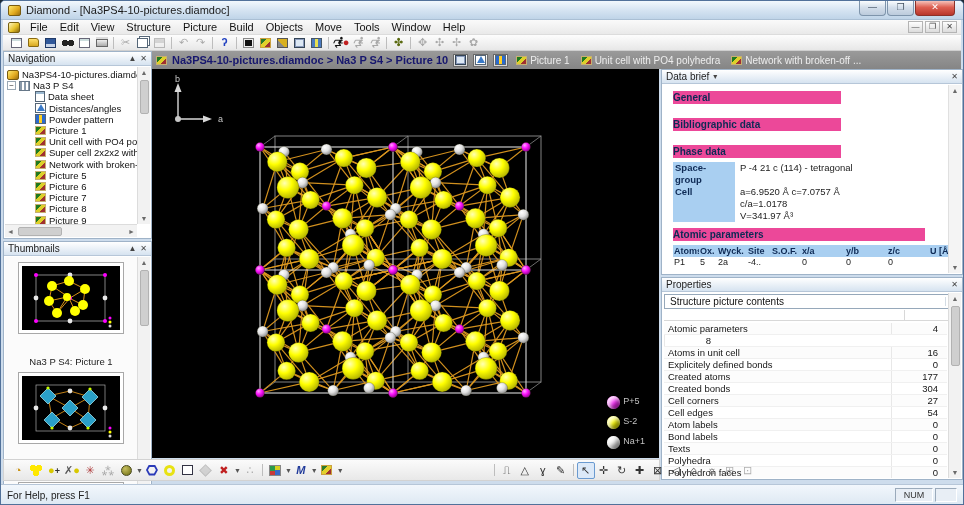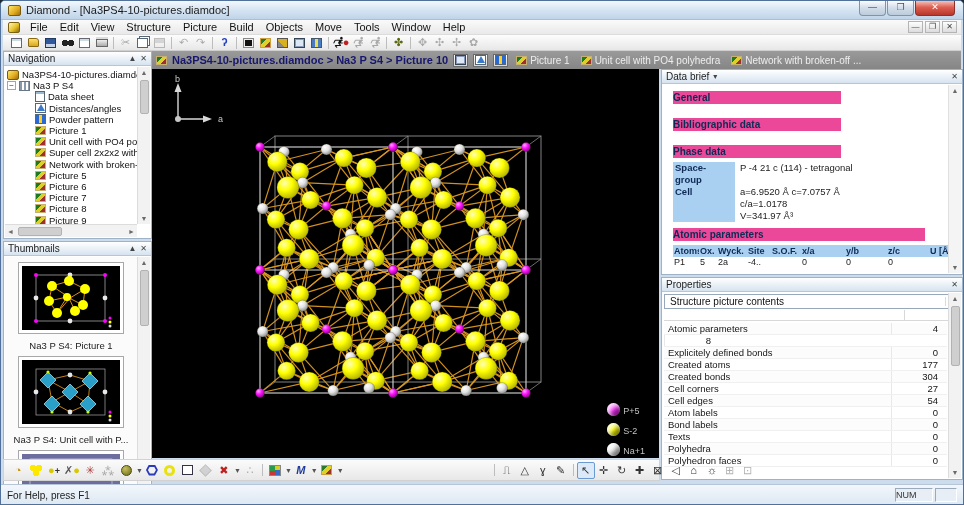--- a/index.html
+++ b/index.html
@@ -80,28 +80,28 @@
   .hscroll{position:absolute;left:1px;right:14px;bottom:1px;height:13px;background:#f2f2f2;border-top:1px solid #dcdcdc;display:flex;align-items:center}
   .sarr{font-size:7px;color:#6a6a6a;line-height:1;padding:2px}
   .sthumbv{width:9px;height:34px;background:#cfcfcf;border:1px solid #b2b2b2;border-radius:2px;margin-top:2px}
   .sthumbh{width:44px;height:9px;background:#cfcfcf;border:1px solid #b2b2b2;border-radius:2px;margin-left:2px}
   .sfill{flex:1}
 
   
   .thumbbody{position:absolute;left:1px;right:14px;top:15px;bottom:1px;overflow:hidden;background:#fbfbfb;text-align:center}
   .thumb{display:inline-block;border:1px solid #a8a8a8;background:#fff;padding:3px;margin-top:5px}
   .thumb svg{display:block}
-  .tcap{font-size:9.5px;color:#222;margin-top:2px;white-space:nowrap}
+  .tcap{font-size:9.5px;color:#222;margin-top:18px;white-space:nowrap}
 
   
   .canvas{position:absolute;left:151px;top:68px;width:507px;height:389px;background:#000;overflow:hidden}
   .canvas svg.scene{position:absolute;inset:0}
   .axes{position:absolute;left:12px;top:6px}
   .legend{position:absolute;right:14px;bottom:2px}
-  .lgrow{display:flex;align-items:flex-end;gap:3px;height:20px}
+  .lgrow{display:flex;align-items:flex-start;gap:3px;height:20px}
   .lgdot{width:13px;height:13px;border-radius:50%;flex:none}
   .lglab{font-size:9px;color:#c2c2c2}
 
   
   .dbbody{position:absolute;left:1px;right:14px;top:15px;bottom:1px;overflow:hidden;padding:6px 0 0 10px}
   .dbbar{width:168px;height:13px;background:#ec4899;text-align:left;font-size:10px;font-weight:bold;color:#0e2a55;line-height:13px;margin-bottom:4px}
   .dbgap{height:10px}
   .pgrid{display:grid;grid-template-columns:62px 1fr;font-size:9.5px;color:#222;margin-bottom:6px}
   .plab{background:#a9cff1;font-weight:bold;color:#0e2a55;padding:0 2px;line-height:12px}
   .pv{padding-left:5px;line-height:12px;white-space:nowrap}
@@ -124,21 +124,21 @@
   .propscroll{position:absolute;top:15px;right:1px;bottom:1px;width:13px;background:#f2f2f2;border-left:1px solid #dcdcdc;display:flex;flex-direction:column;align-items:center}
 
   
   .btoolbar{position:absolute;left:2px;top:458px;width:657px;height:22px;background:linear-gradient(#fbfbfb,#e8e8e8);border:1px solid #d2d2d2;display:flex;align-items:center;padding-left:5px}
   .btoolbar .tbico{width:18px;height:17px;font-size:12px}
   .active-tool{border:1px solid #6a9ad0;background:#dce9f8;border-radius:2px}
 
   
   .statusbar{position:absolute;left:0;right:0;top:483px;height:21px;background:linear-gradient(#f2f7fc,#dde8f2);border-top:1px solid #b6c6d8;display:flex;align-items:center;padding:0 6px;font-size:10px;color:#222}
   .scells{margin-left:auto;display:flex;gap:2px}
-  .scell{width:38px;height:14px;border:1px solid;border-color:#9aaabb #fff #fff #9aaabb;font-size:9px;line-height:12px;color:#333;background:#e8eef5}
+  .scell{width:38px;height:14px;border:1px solid;border-color:#9aaabb #fff #fff #9aaabb;font-size:9px;line-height:12px;text-align:center;color:#333;background:#e8eef5}
   .scell.empty{width:22px}
 </style>
 </head>
 <body>
 
 <div class="app">
 
   <div class="titlebar">
     <span class="app-icon"></span>
     <span class="title-text">Diamond - [Na3PS4-10-pictures.diamdoc]</span>
@@ -1252,20 +1252,24 @@
       </div>
     <div class="prows">
       <div class="prow">
           <span class="plabel">Atomic parameters</span>
           <span class="pval">4</span>
         </div>
       <div class="prow">
           <span class="pval">8</span>
         </div>
       <div class="prow">
+          <span class="plabel">Atoms in unit cell</span>
+          <span class="pval">16</span>
+        </div>
+      <div class="prow">
           <span class="plabel">Explicitely defined bonds</span>
           <span class="pval">0</span>
         </div>
       <div class="prow">
           <span class="plabel">Created atoms</span>
           <span class="pval">177</span>
         </div>
       <div class="prow">
           <span class="plabel">Created bonds</span>
           <span class="pval">304</span>

